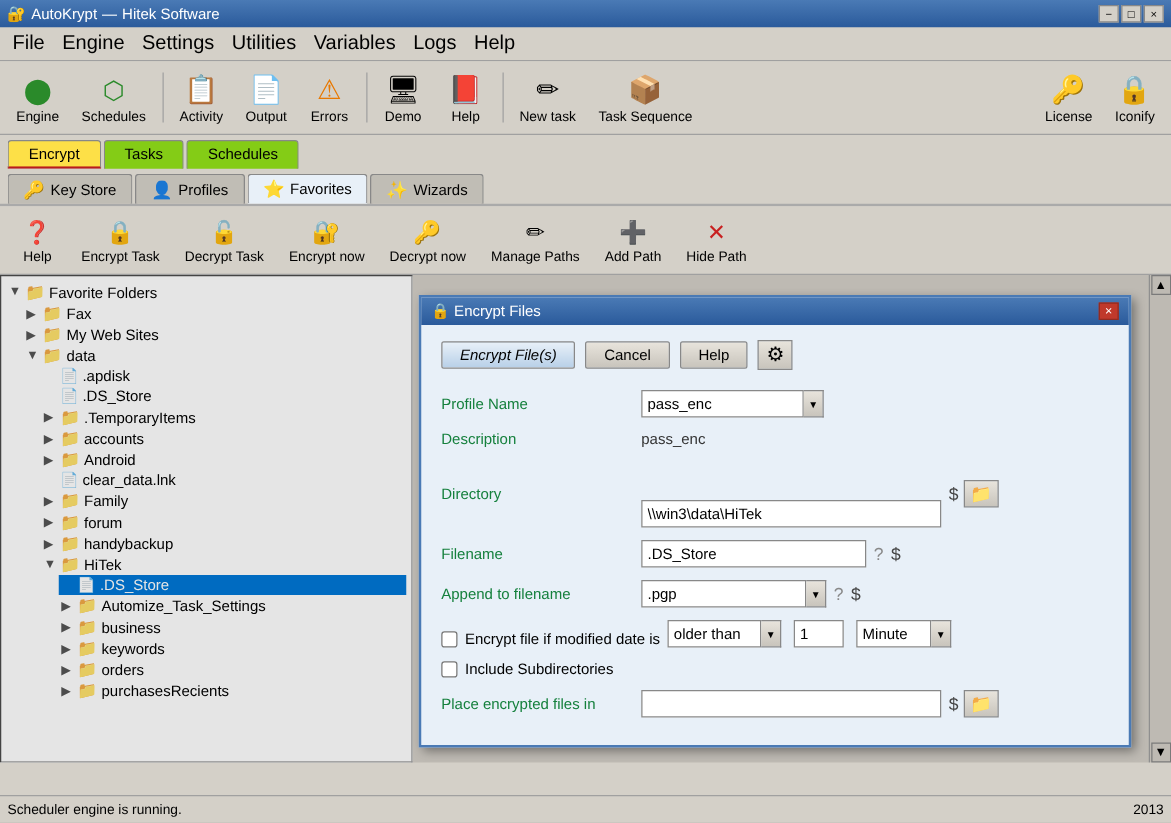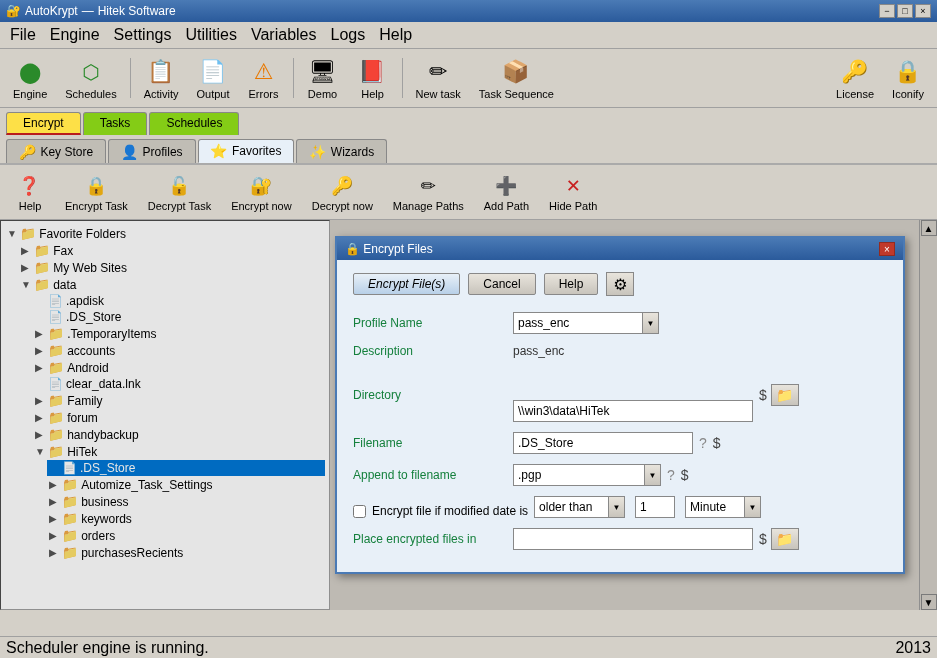--- a/index.html
+++ b/index.html
@@ -379,21 +379,21 @@
       justify-content: center;
       font-size: 14px;
       margin-left: 4px;
     }
 
     
     .status-bar {
       background: #d4d0c8;
       border-top: 1px solid #a0a0a0;
       padding: 2px 6px;
-      font-size: 16px;
+      font-size: 11px;
       display: flex;
       align-items: center;
       justify-content: space-between;
       height: 22px;
       position: absolute;
       bottom: 0;
       left: 0;
       right: 0;
     }
 
@@ -742,20 +742,24 @@
             <input class="form-input" style="width: 75px;" type="text" value="older than">
             <div class="dropdown-arrow-btn">▼</div>
           </div>
           <input class="form-input" style="width: 40px; margin-left: 4px;" type="text" value="1">
           <div class="input-with-dropdown" style="margin-left:4px;">
             <input class="form-input" style="width: 60px;" type="text" value="Minute">
             <div class="dropdown-arrow-btn">▼</div>
           </div>
         </div>
 
+        <div class="checkbox-row">
+          <input type="checkbox" style="">
+          <span>Include Subdirectories</span>
+        </div>
 
         <div class="form-row">
           <div class="form-label">Place encrypted files in</div>
           <input class="form-input" style="width: 240px;" type="text">
           <span class="dollar-icon">$</span>
           <button class="folder-browse-btn">
             <span>📁</span>
           </button>
         </div>
       </div>

